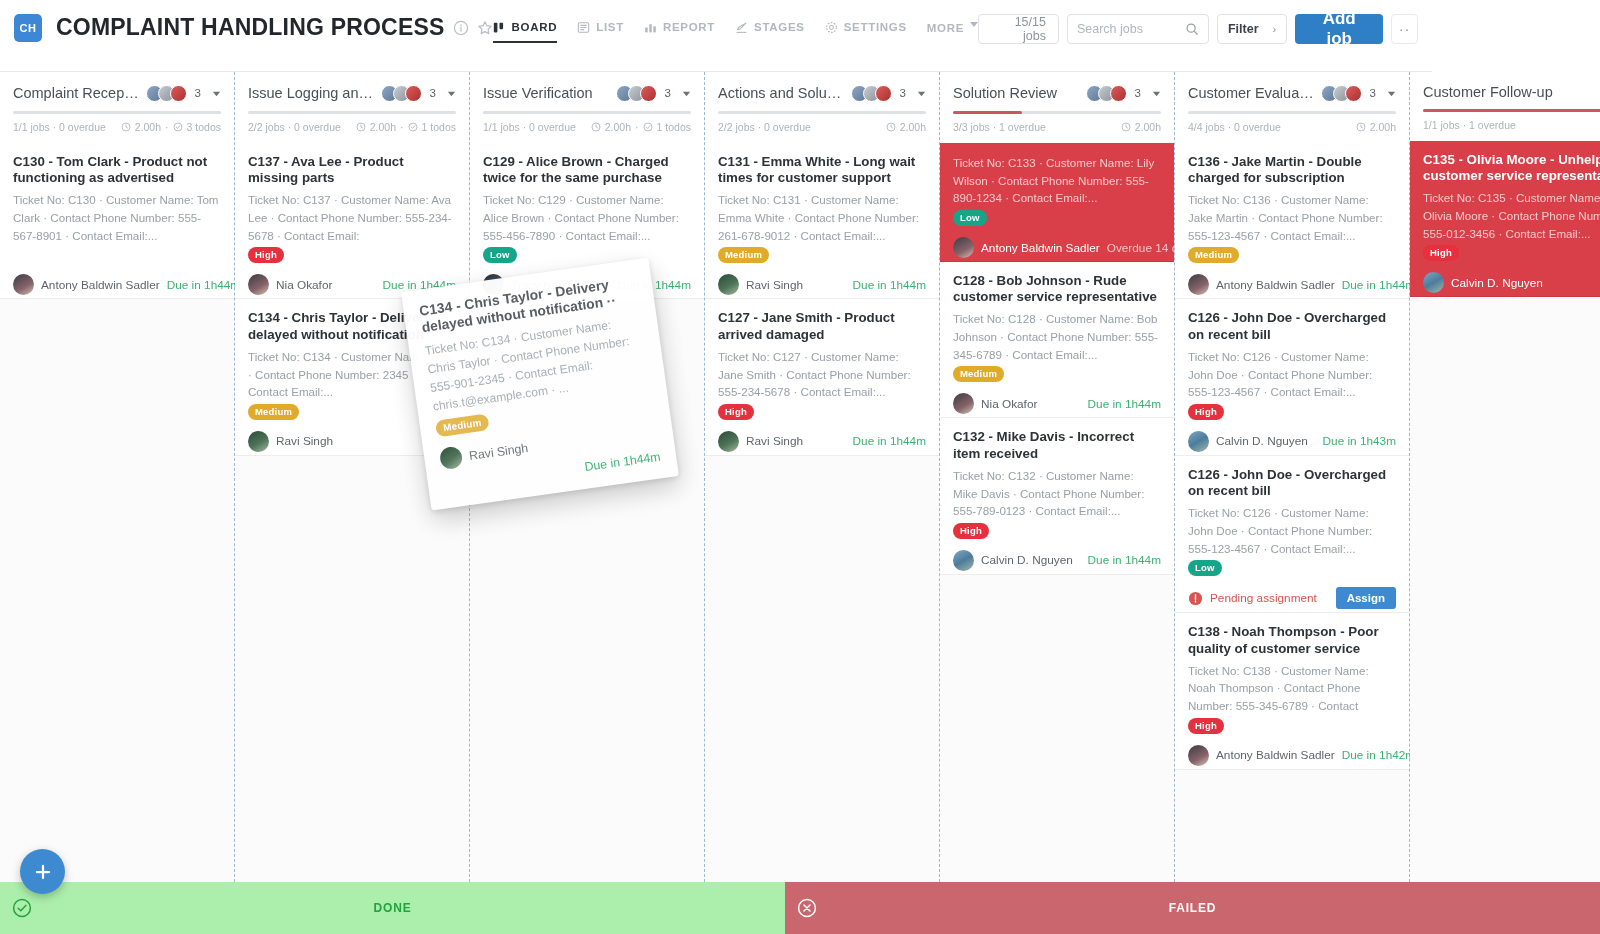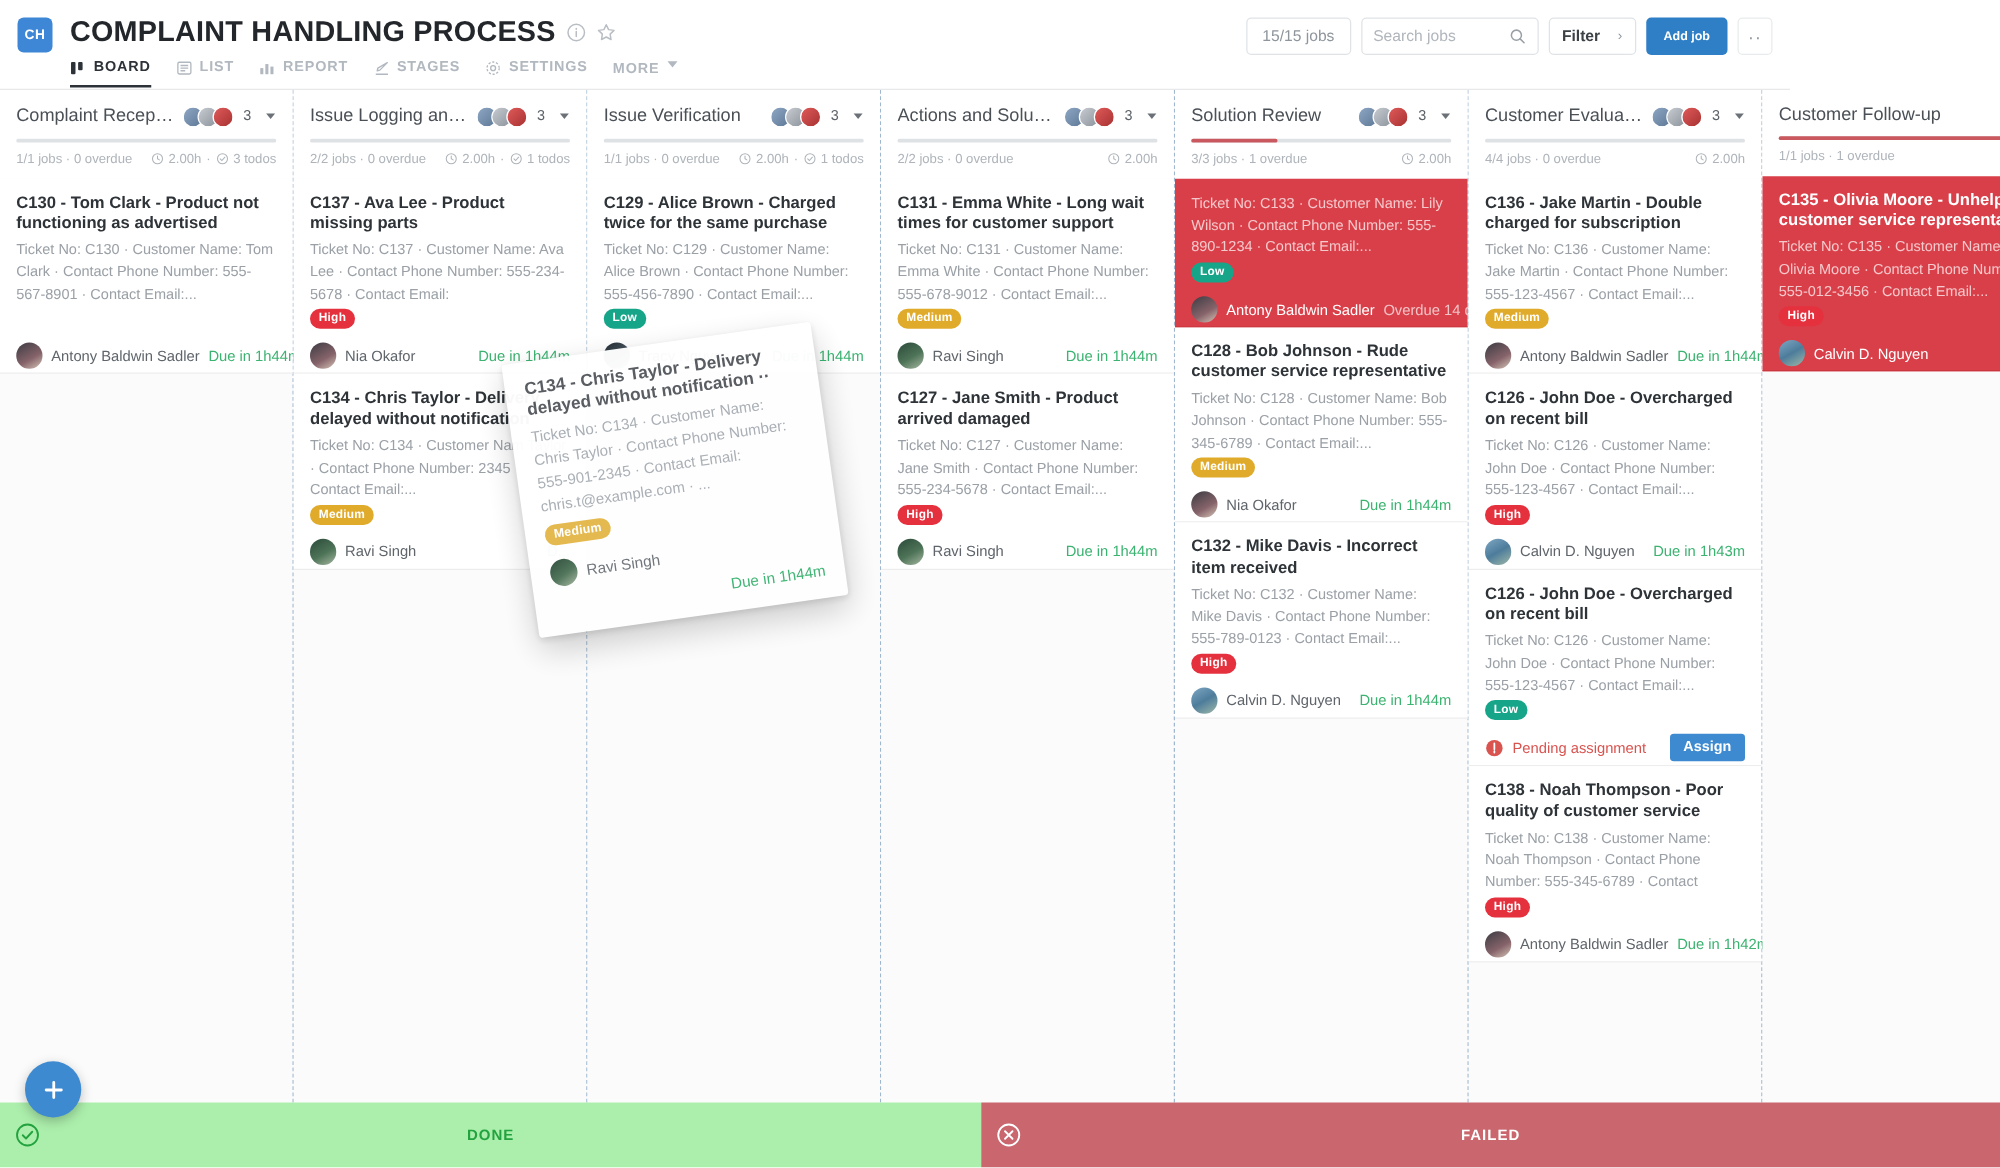--- a/index.html
+++ b/index.html
@@ -18,21 +18,21 @@
     background: #fff; border-bottom: 1px solid #e6e8ea;
     display: flex; align-items: flex-start;
   }
   .hdr-left { display: flex; padding: 12px 0 0 14px; }
   .logo-box {
     width: 28px; height: 28px; border-radius: 5px; background: #3d87d6;
     color: #fff; font-size: 11px; font-weight: bold; letter-spacing: .5px;
     display: flex; align-items: center; justify-content: center; margin-right: 14px;
     margin-top: 2px;
   }
-  .title-block { display: flex; flex-direction: column; }
+  .title-block { display: flex; flex-direction: row; }
   .title-row { display: flex; align-items: center; gap: 8px; }
   .board-title {
     font-size: 23px; font-weight: bold; color: #23272b; letter-spacing: .2px;
     white-space: nowrap;
   }
   .icon-circle-i, .icon-star {
     width: 16px; height: 16px; color: #b9bec4; flex: 0 0 auto;
   }
   .tabs { display: flex; align-items: center; gap: 20px; margin-top: 9px; }
   .tab {
@@ -64,21 +64,21 @@
   }
   .search-box input::placeholder { color: #b0b6bc; }
   .filter-btn {
     height: 30px; padding: 0 10px; border: 1px solid #dfe3e6; border-radius: 4px;
     display: flex; align-items: center; gap: 14px; font-size: 12.5px;
     font-weight: bold; color: #3c4146; background: #fff; cursor: pointer;
   }
   .filter-btn .chev { font-size: 11px; color: #8e959c; font-weight: normal; }
   .add-job-btn {
     height: 30px; padding: 4px 14px; border-radius: 4px; background: #2f7fc6;
-    color: #fff; font-size: 10px; font-weight: bold; border: none; cursor: pointer;
+    color: #fff; font-size: 17px; font-weight: bold; border: none; cursor: pointer;
     display: flex; align-items: center; font-family: "Liberation Sans", sans-serif;
   }
   .more-btn {
     height: 30px; width: 28px; border: 1px solid #e8ebed; border-radius: 4px;
     display: flex; align-items: center; justify-content: center;
     color: #8e959c; font-size: 14px; background: #fff; cursor: pointer; letter-spacing:1px;
   }
 
   
   .board {
@@ -470,21 +470,21 @@
             <svg viewBox="0 0 12 12" fill="none" stroke="currentColor" stroke-width="1">
               <circle cx="6" cy="6" r="4.8"></circle>
               <path d="M6 3.4V6l1.8 1.1" stroke-linecap="round"></path>
             </svg>
             <span>2.00h</span>
           </div>
         </div>
         <div class="col-body">
           <div class="card">
             <div class="card-title">C131 - Emma White - Long wait times for customer support</div>
-            <div class="card-desc">Ticket No: C131 · Customer Name: Emma White · Contact Phone Number: 555-678-9012 · Contact Email:...</div>
+            <div class="card-desc">Ticket No: C131 · Customer Name: Emma White · Contact Phone Number: 261-678-9012 · Contact Email:...</div>
             <div class="badge-row"><span class="badge Medium">Medium</span></div>
             <div class="card-foot">
               <span class="av av4"></span>
               <span class="assignee">Ravi Singh</span>
               <span class="due">Due in 1h44m</span>
             </div>
           </div>
           <div class="card">
             <div class="card-title">C127 - Jane Smith - Product arrived damaged</div>
             <div class="card-desc">Ticket No: C127 · Customer Name: Jane Smith · Contact Phone Number: 555-234-5678 · Contact Email:...</div>

